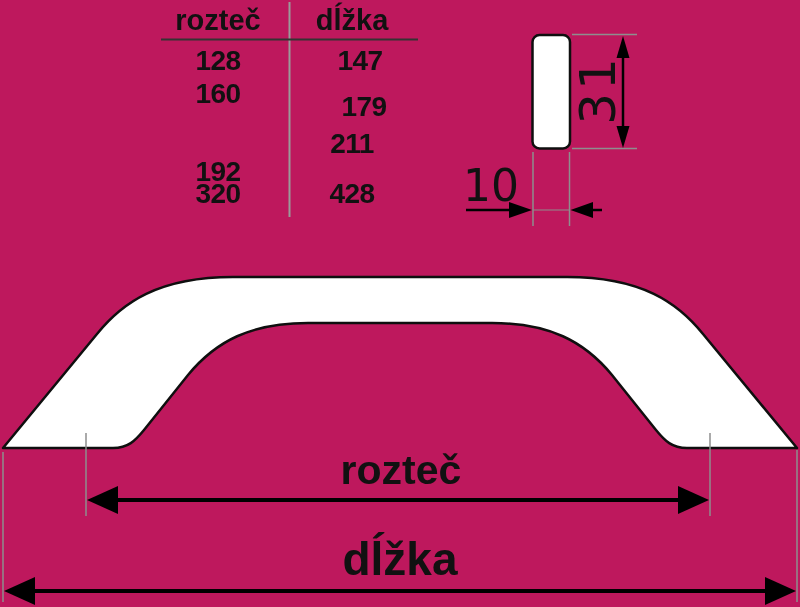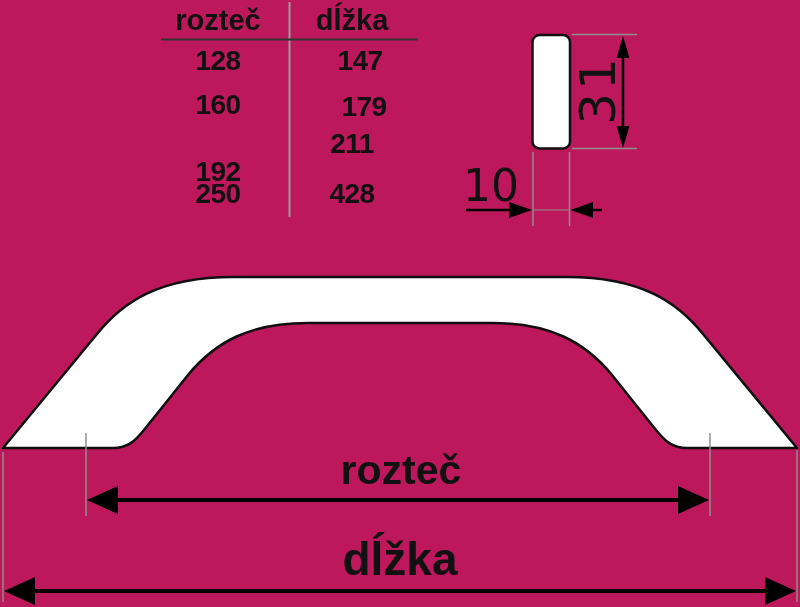--- a/index.html
+++ b/index.html
@@ -120,29 +120,29 @@
   </svg>
 
   <div class="txt tbl-header" style="left:218px; top:20px;">rozteč</div>
   <div class="txt tbl-header" style="left:352px; top:20px;">dĺžka</div>
 
   <div>
     <div class="txt tbl-num" style="left:218px; top:61px;">128</div>
     <div class="txt tbl-num" style="left:360px; top:61px;">147</div>
   </div>
   <div>
-    <div class="txt tbl-num" style="left:218px; top:105px;">160</div>
+    <div class="txt tbl-num" style="left:218px; top:94px;">160</div>
     <div class="txt tbl-num" style="left:364px; top:107px;">179</div>
   </div>
   <div>
     <div class="txt tbl-num" style="left:218px; top:152px;margin-top:20px;">192</div>
     <div class="txt tbl-num" style="left:352px; top:144px;">211</div>
   </div>
   <div>
-    <div class="txt tbl-num" style="left:218px; top:194px;">250</div>
+    <div class="txt tbl-num" style="left:218px; top:194px;">320</div>
     <div class="txt tbl-num" style="left:352px; top:194px;">428</div>
   </div>
 
   <div class="txt dim-num-rot" style="left:598px; top:90px;">31</div>
   <div class="txt dim-num" style="left:491px; top:186px;">10</div>
 
   <div class="txt dim-label-pitch" style="left:401px; top:470px;">rozteč</div>
   <div class="txt dim-label-length" style="left:400px; top:559px;">dĺžka</div>
 
 </div>

